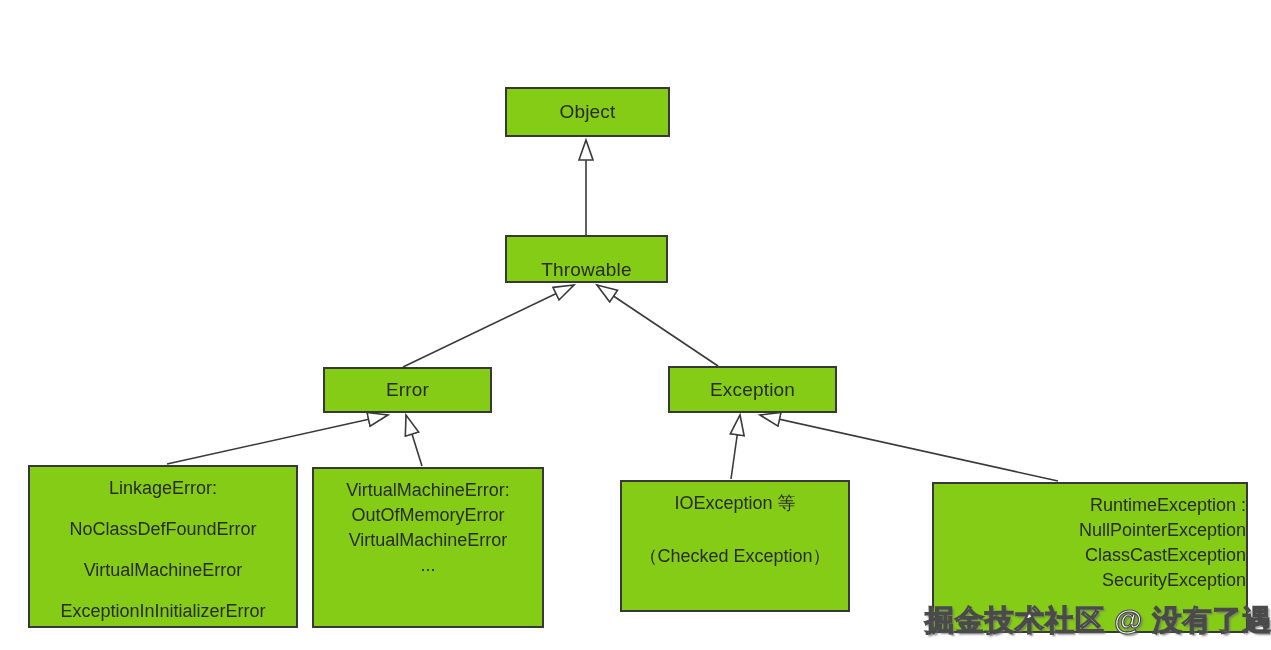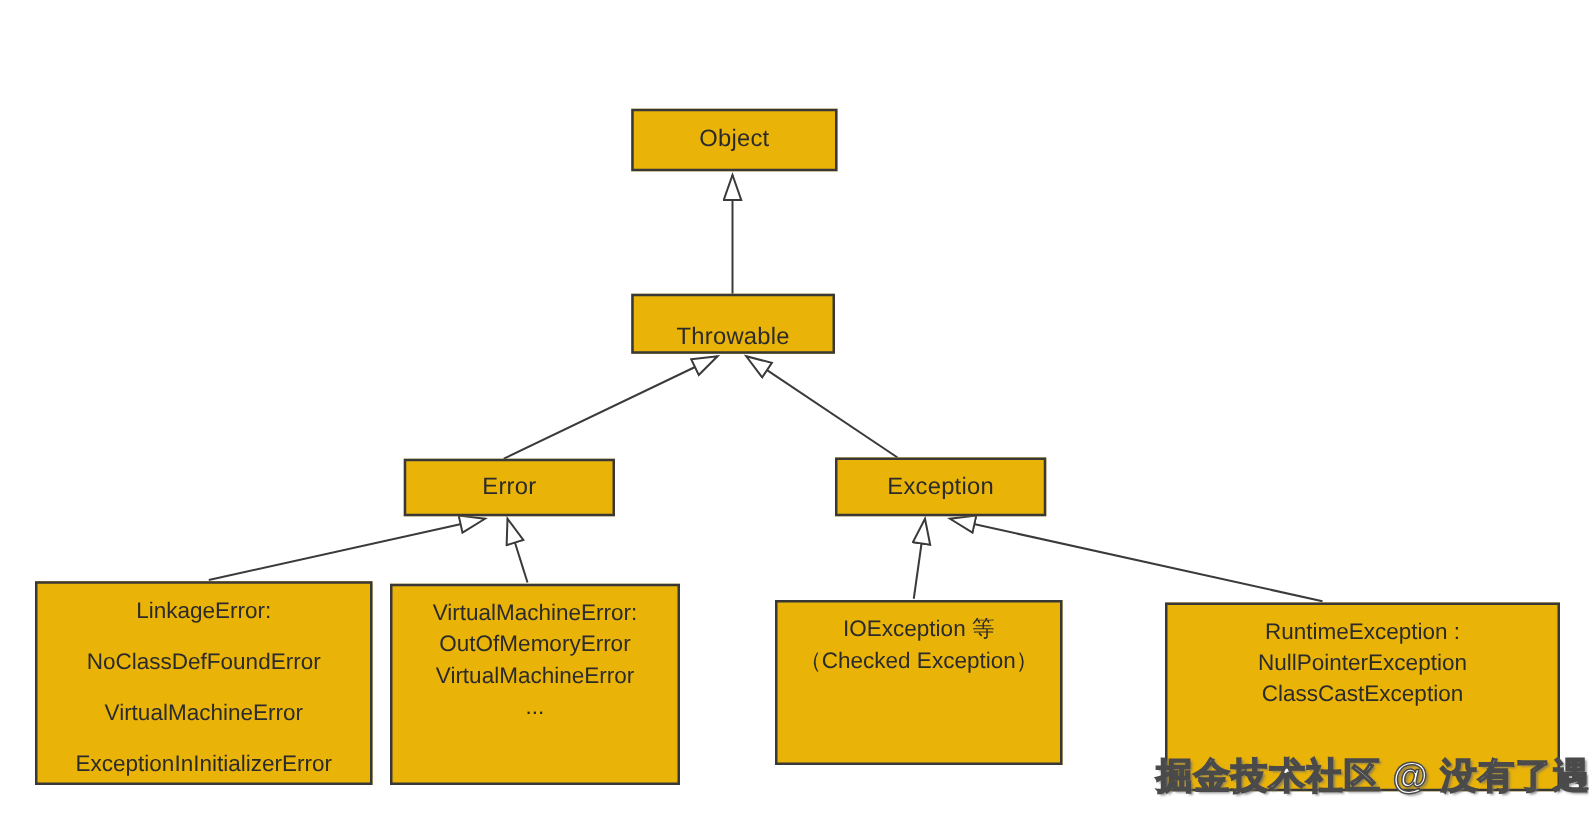--- a/index.html
+++ b/index.html
@@ -22,21 +22,21 @@
     top: 0;
     width: 1271px;
     height: 650px;
     pointer-events: none;
     z-index: 1;
   }
   .node {
     position: absolute;
     box-sizing: border-box;
     border: 2px solid #383838;
-    background: #eab308;
+    background: #84cc16;
     z-index: 2;
     display: flex;
     flex-direction: column;
     align-items: center;
   }
   .node.title-only {
     justify-content: center;
     font-size: 19px;
     letter-spacing: 0.2px;
   }
@@ -111,26 +111,27 @@
     <div class="ln">...</div>
   </div>
 
   <div class="node detail" style="left:312px; top:467px; width:232px; height:161px;">
     <div class="ln">VirtualMachineError:</div>
     <div class="ln">OutOfMemoryError</div>
     <div class="ln">VirtualMachineError</div>
     <div class="ln">...</div>
   </div>
 
-  <div class="node detail" style="left:620px; top:480px; width:230px; height:132px;">
+  <div class="node detail" style="left:620px; top:480px; width:230px; height:132px;gap:28px;">
     <div class="ln">IOException 等</div>
     <div class="ln">（Checked Exception）</div>
   </div>
 
-  <div class="node detail" style="left:932px; top:482px; width:316px; height:151px;">
+  <div class="node detail" style="left:932px; top:482px; width:316px; height:151px;align-items:flex-end;">
     <div class="ln">RuntimeException :</div>
     <div class="ln">NullPointerException</div>
     <div class="ln">ClassCastException</div>
+    <div class="ln">SecurityException</div>
   </div>
 
   <div class="watermark">掘金技术社区 @ 没有了遇见</div>
 
 </div>
 
 </body></html>

